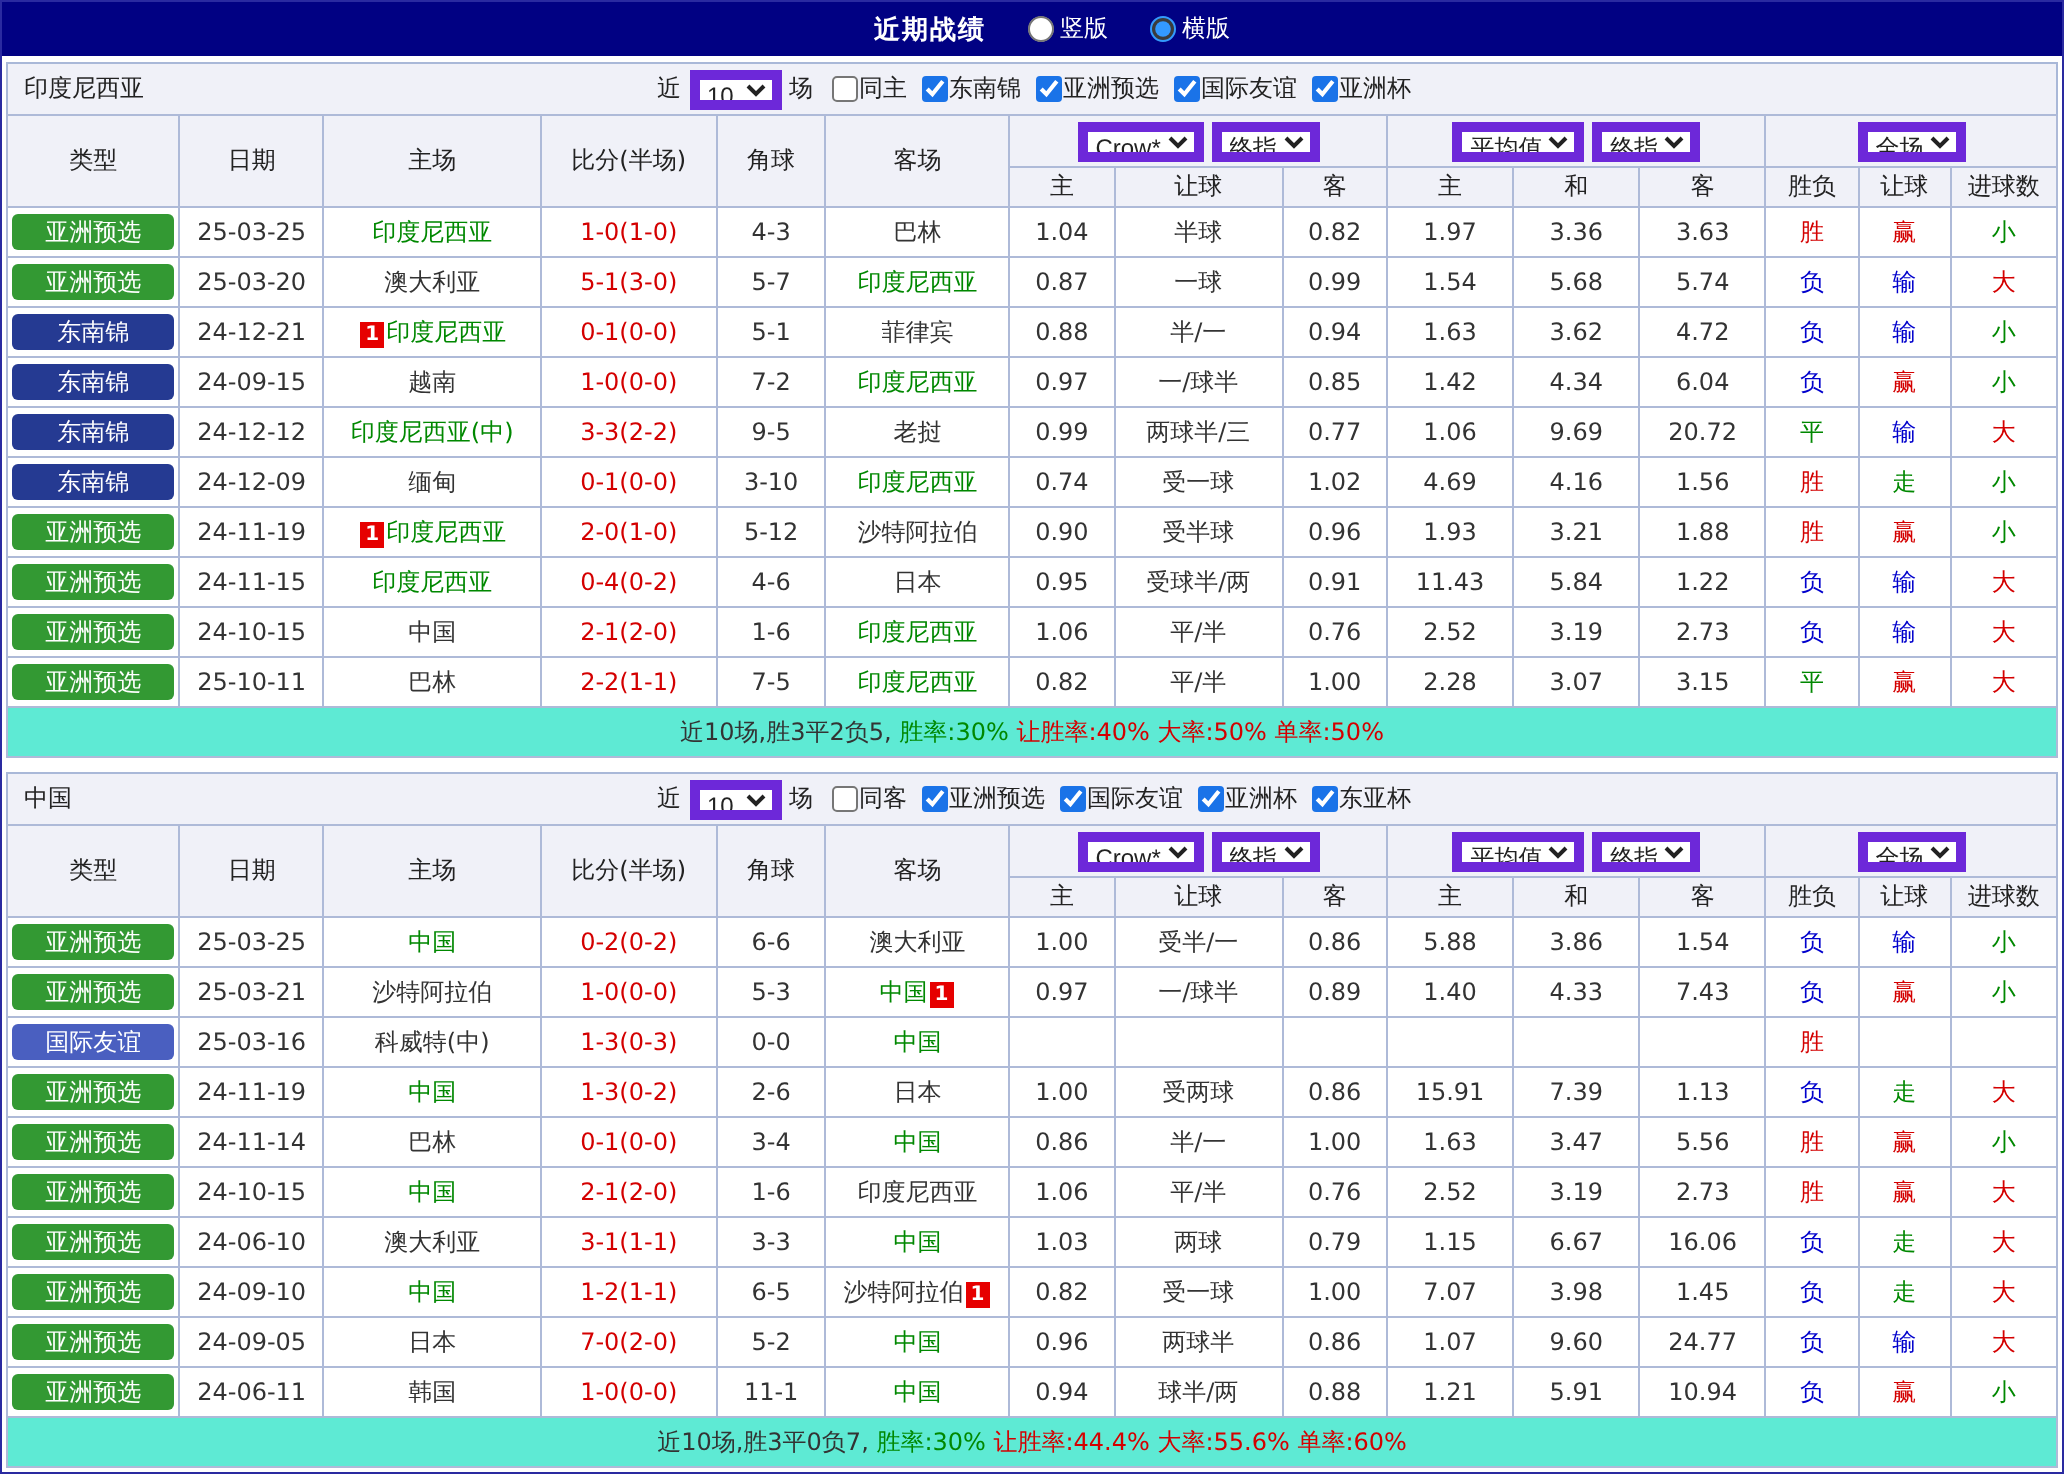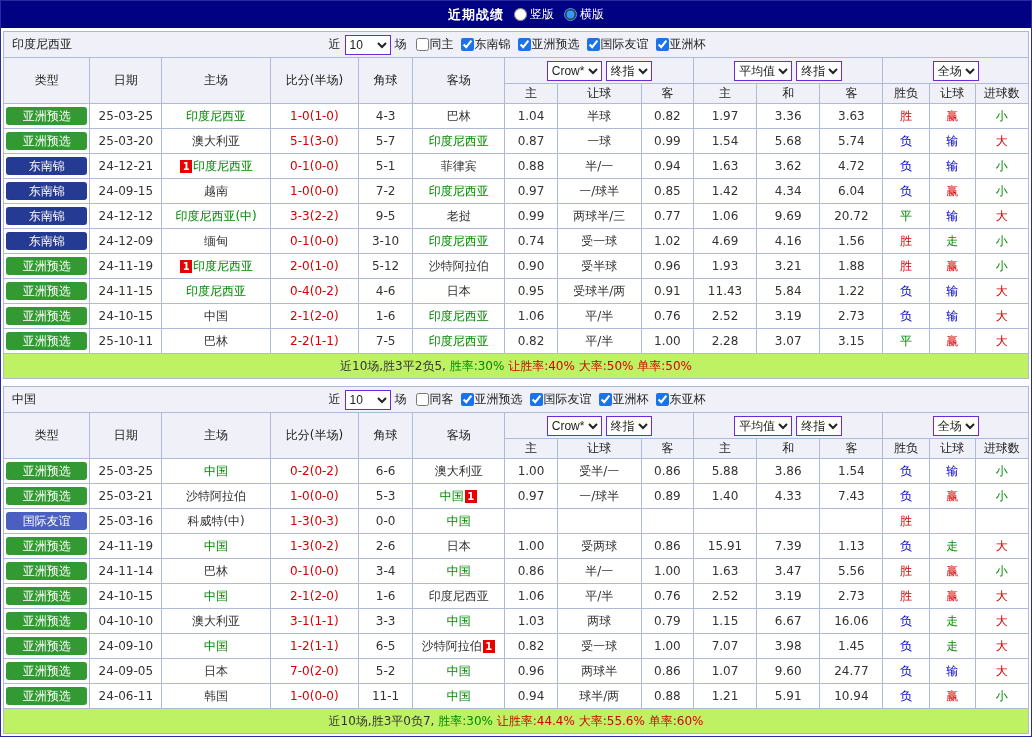--- a/index.html
+++ b/index.html
@@ -1,40 +1,40 @@
 <!DOCTYPE html>
 <html><head>
 <meta charset="utf-8">
 <style>
   * { margin:0; padding:0; box-sizing:border-box; }
   body { background:#fff; font-family:"DejaVu Sans","Liberation Sans",sans-serif; font-size:12px; color:#333; }
   .page { width:1032px; min-height:737px; border:1px solid #2a2aa0; background:#fff; }
-  .topbar { height:27px; background:#010183; display:flex; align-items:center; justify-content:center; gap:10px;padding-left:20px; }
+  .topbar { height:27px; background:#010183; display:flex; align-items:center; justify-content:center; gap:21px;padding-left:20px; }
   .topbar .title { color:#fff; font-weight:bold; font-size:13px; letter-spacing:1px; }
   .radio-label { color:#fff; font-size:12px; display:flex; align-items:center; gap:3px; cursor:pointer; }
   input[type=radio] { accent-color:#3399ff; margin:0; }
 
   .section { margin:3px 2px 0 2px; }
   .section + .section { margin-top:7px; }
 
   .section-head { position:relative; height:26px; background:#f0f1f8; border:1px solid #a9b8d8; border-bottom:none; display:flex; align-items:center; }
   .team-title { padding-left:8px; font-size:12px; color:#222; position:relative; z-index:2; }
   .filter-bar { position:absolute; left:0; right:0; top:0; bottom:0; display:flex; align-items:center; justify-content:center; gap:2px; font-size:12px; color:#222; }
   .filter-bar .gap { margin:0 2px; }
   label.cb { display:flex; align-items:center; gap:1px; margin-left:5px; cursor:pointer; }
   input[type=checkbox] { width:13px; height:13px; accent-color:#1a73e8; margin:0; }
-  select { font-size:12px; height:20px; border:1px solid #6d28d9; background:#fff; color:#222; }
+  select { font-size:12px; height:20px; border:5px solid #6d28d9; background:#fff; color:#222; }
   .sel-count { width:46px; }
 
   table { width:100%; border-collapse:collapse; table-layout:fixed; font-size:12px;border-radius:18px; }
   th, td { border:1px solid #aebad8; text-align:center; white-space:nowrap; overflow:hidden; padding:0 2px; }
   thead th { background:#f0f1f8; font-weight:normal; color:#222; height:26px; }
   thead tr.sub th { height:20px; }
   tbody td { height:25px; color:#333; background:#fff; }
-  .summary-row td { height:25px; background:#bef264; }
+  .summary-row td { height:25px; background:#5eead4; }
 
   .type-badge { display:inline-block; width:100%; max-width:82px; line-height:18px; border-radius:3px; color:#fff; font-size:12px; }
   .badge-green { background:#339933; }
   .badge-navy  { background:#253a92; }
   .badge-blue  { background:#4a5fc0; }
 
   .score-cell { color:#d40000; }
   .team-focus { color:#008800; }
   .red-card { display:inline-block; width:12px; line-height:13px; background:#e60000; color:#fff; font-size:10px; font-weight:bold; text-align:center; margin:0 1px; }
 
@@ -502,21 +502,21 @@
             <td>0.76</td>
             <td>2.52</td>
             <td>3.19</td>
             <td>2.73</td>
             <td class="c-red">胜</td>
             <td class="c-red">赢</td>
             <td class="c-red">大</td>
           </tr>
           <tr>
             <td><span class="type-badge badge-green">亚洲预选</span></td>
-            <td>04-10-10</td>
+            <td>24-06-10</td>
             <td><span>澳大利亚</span></td>
             <td class="score-cell">3-1(1-1)</td>
             <td>3-3</td>
             <td><span class="team-focus">中国</span></td>
             <td>1.03</td>
             <td>两球</td>
             <td>0.79</td>
             <td>1.15</td>
             <td>6.67</td>
             <td>16.06</td>

